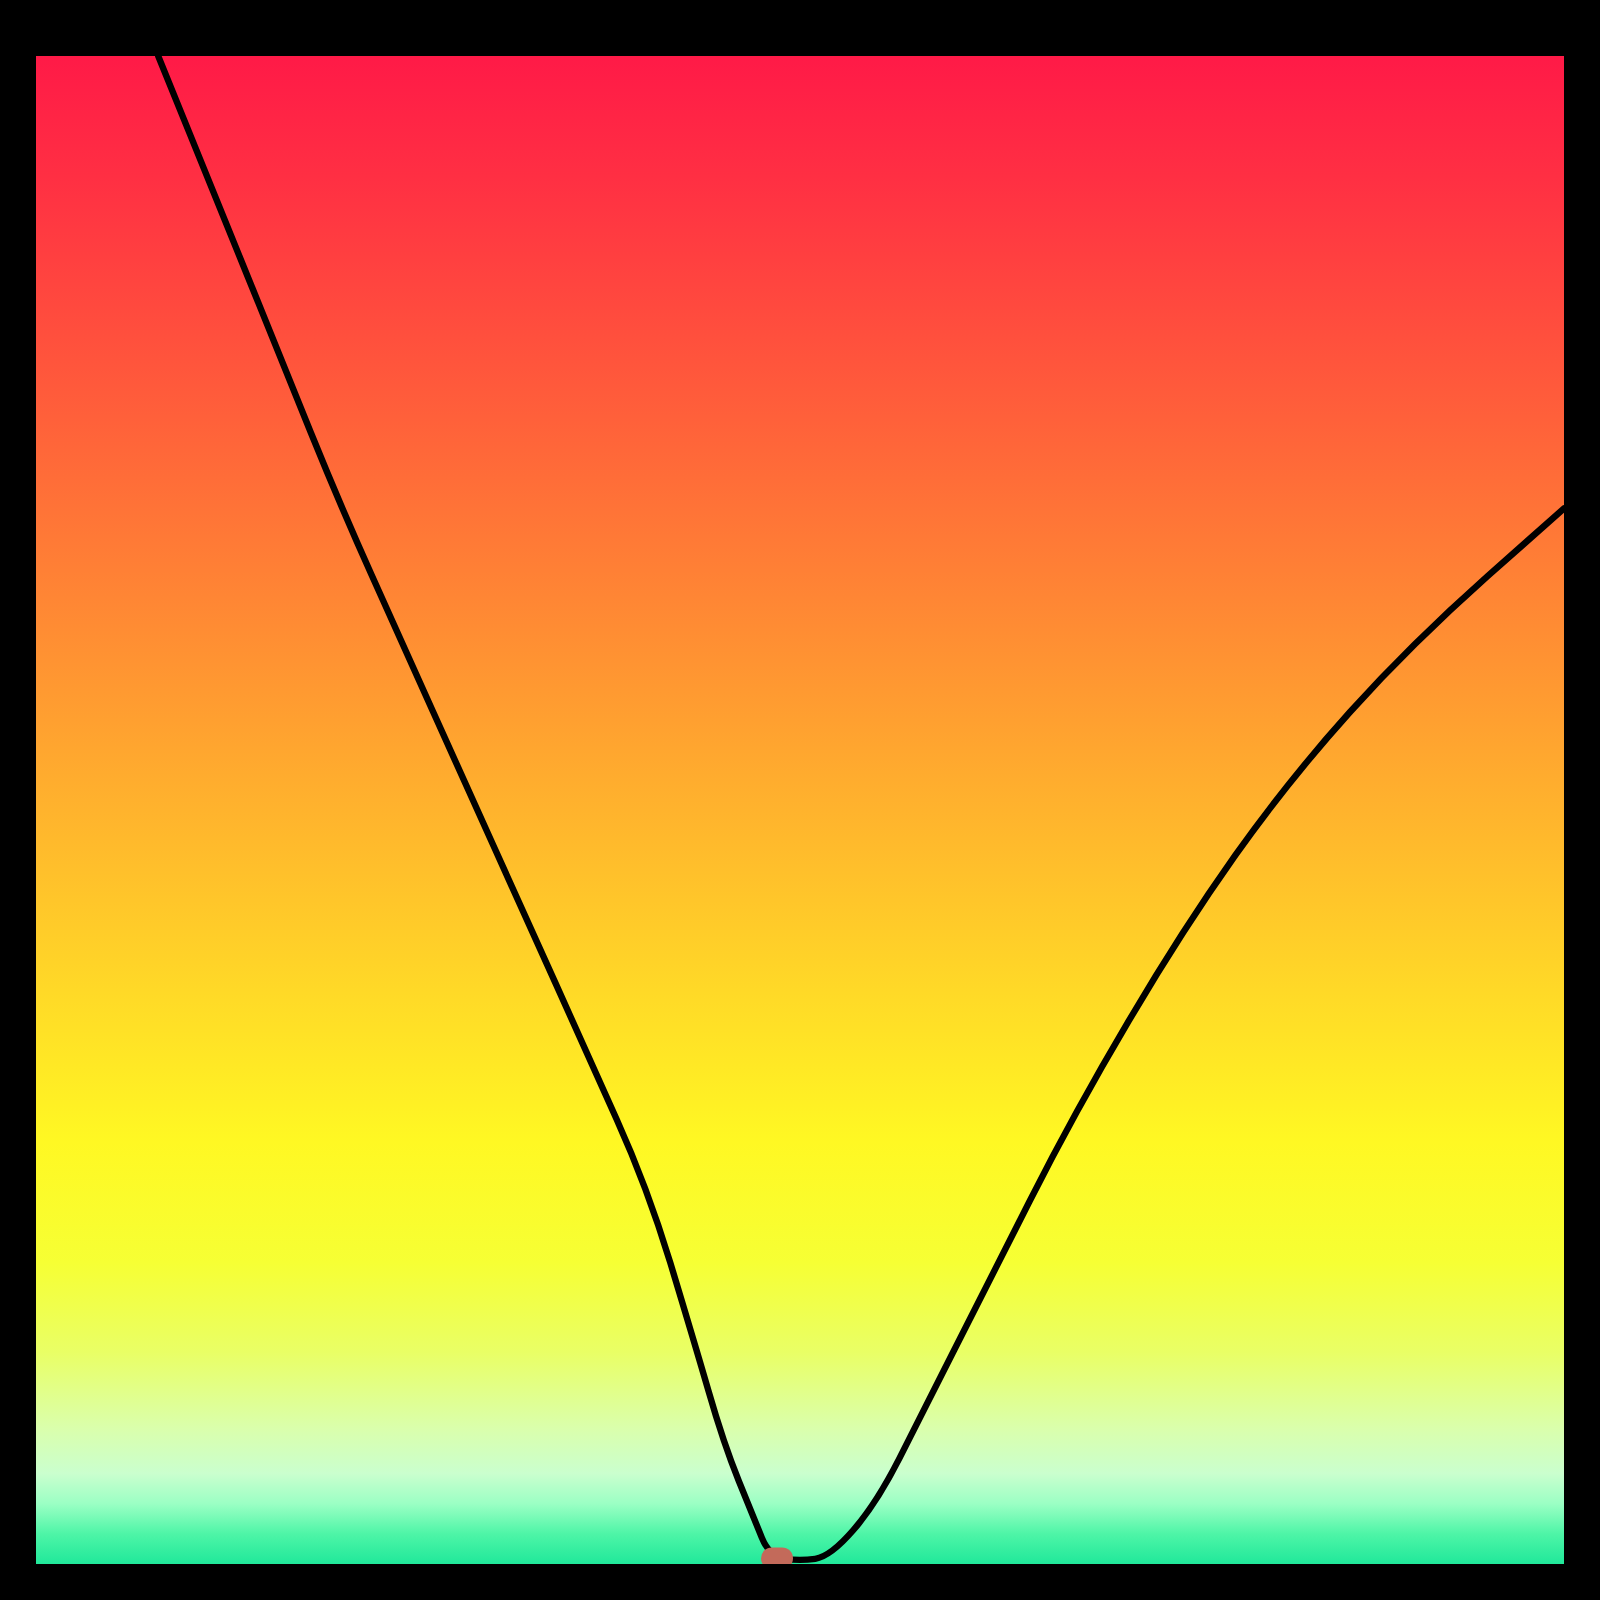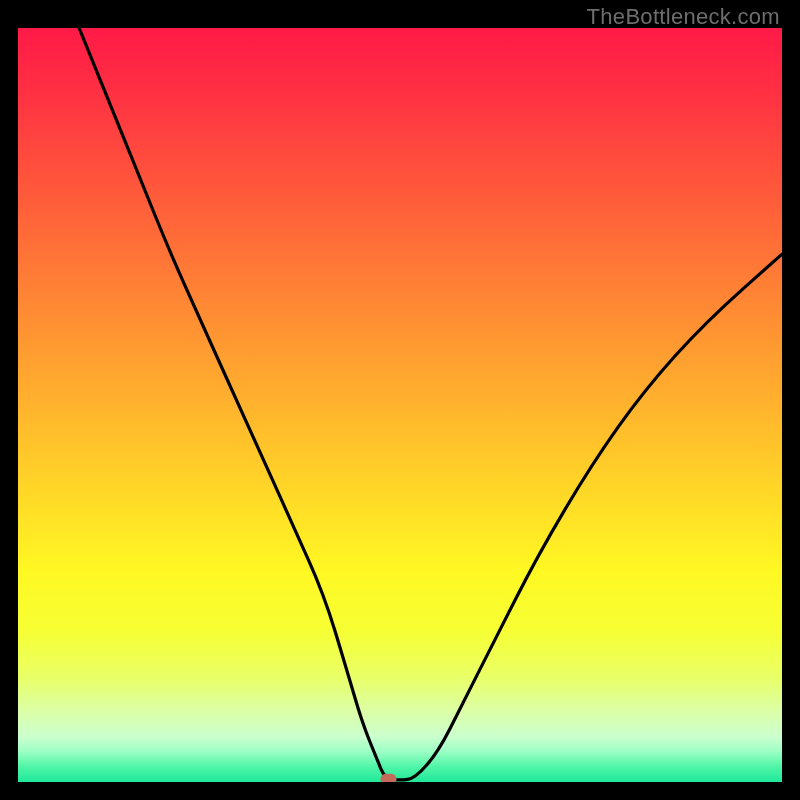--- a/index.html
+++ b/index.html
@@ -62,21 +62,20 @@
     left: 0;
     top: 0;
     width: 100%;
     height: 100%;
   }
 </style>
 </head>
 <body>
 
 <div class="frame">
-  <div class="watermark">TheBottleneck.com</div>
   <div class="plot">
     <div class="gradient"></div>
     <svg class="curve" viewBox="0 0 764 754" preserveAspectRatio="none">
       <path id="curve-path" fill="none" stroke="#000" stroke-width="3.2" stroke-linecap="round" stroke-linejoin="round" d="M 61.1 0.0 Q 61.1 0.0 76.4 37.7 Q 91.7 75.4 107.0 113.1 Q 122.2 150.8 137.5 188.5 Q 152.8 226.2 168.1 260.1 Q 183.4 294.1 198.6 328.0 Q 213.9 361.9 229.2 395.9 Q 244.5 429.8 259.8 463.7 Q 275.0 497.6 290.3 531.6 Q 305.6 565.5 317.1 603.2 Q 328.5 640.9 336.2 667.3 Q 343.8 693.7 351.4 712.5 Q 359.1 731.4 362.9 740.8 Q 366.7 750.2 374.4 751.4 Q 382.0 752.5 389.6 751.4 Q 397.3 750.2 408.7 737.0 Q 420.2 723.8 431.7 701.2 Q 443.1 678.6 458.4 648.4 Q 473.7 618.3 496.6 573.0 Q 519.5 527.8 546.3 482.6 Q 573.0 437.3 599.7 399.6 Q 626.5 361.9 657.0 328.0 Q 687.6 294.1 725.8 260.1 T 764.0 226.2"></path>
       <rect id="marker-dot" width="16" height="11" rx="5.5" ry="5.5" fill="#c36a5a" x="362.5" y="745.7"></rect>
     </svg>
   </div>
 </div>
 
 </body></html>

